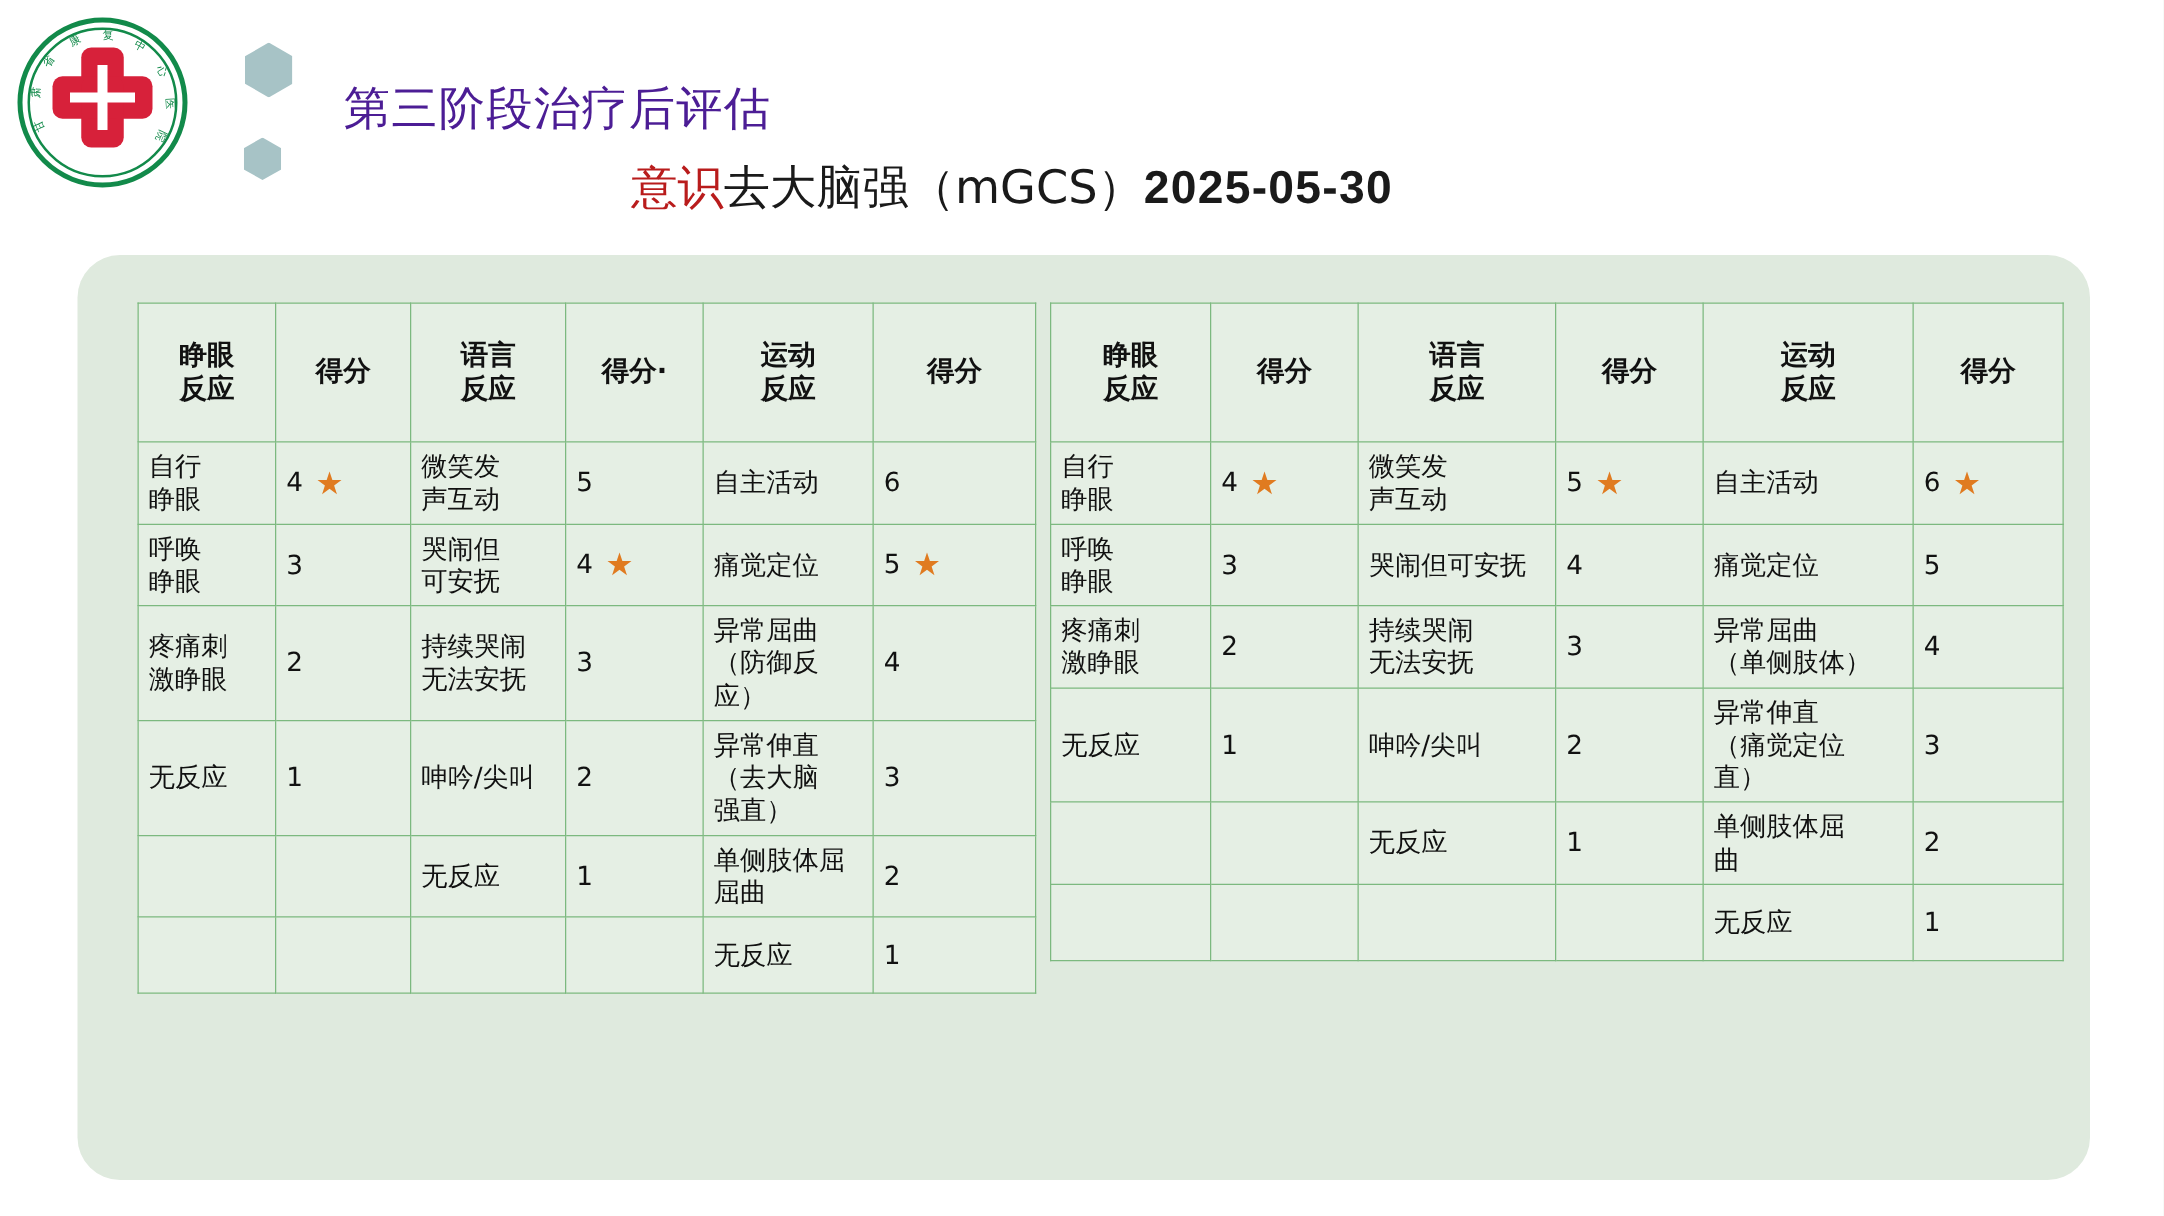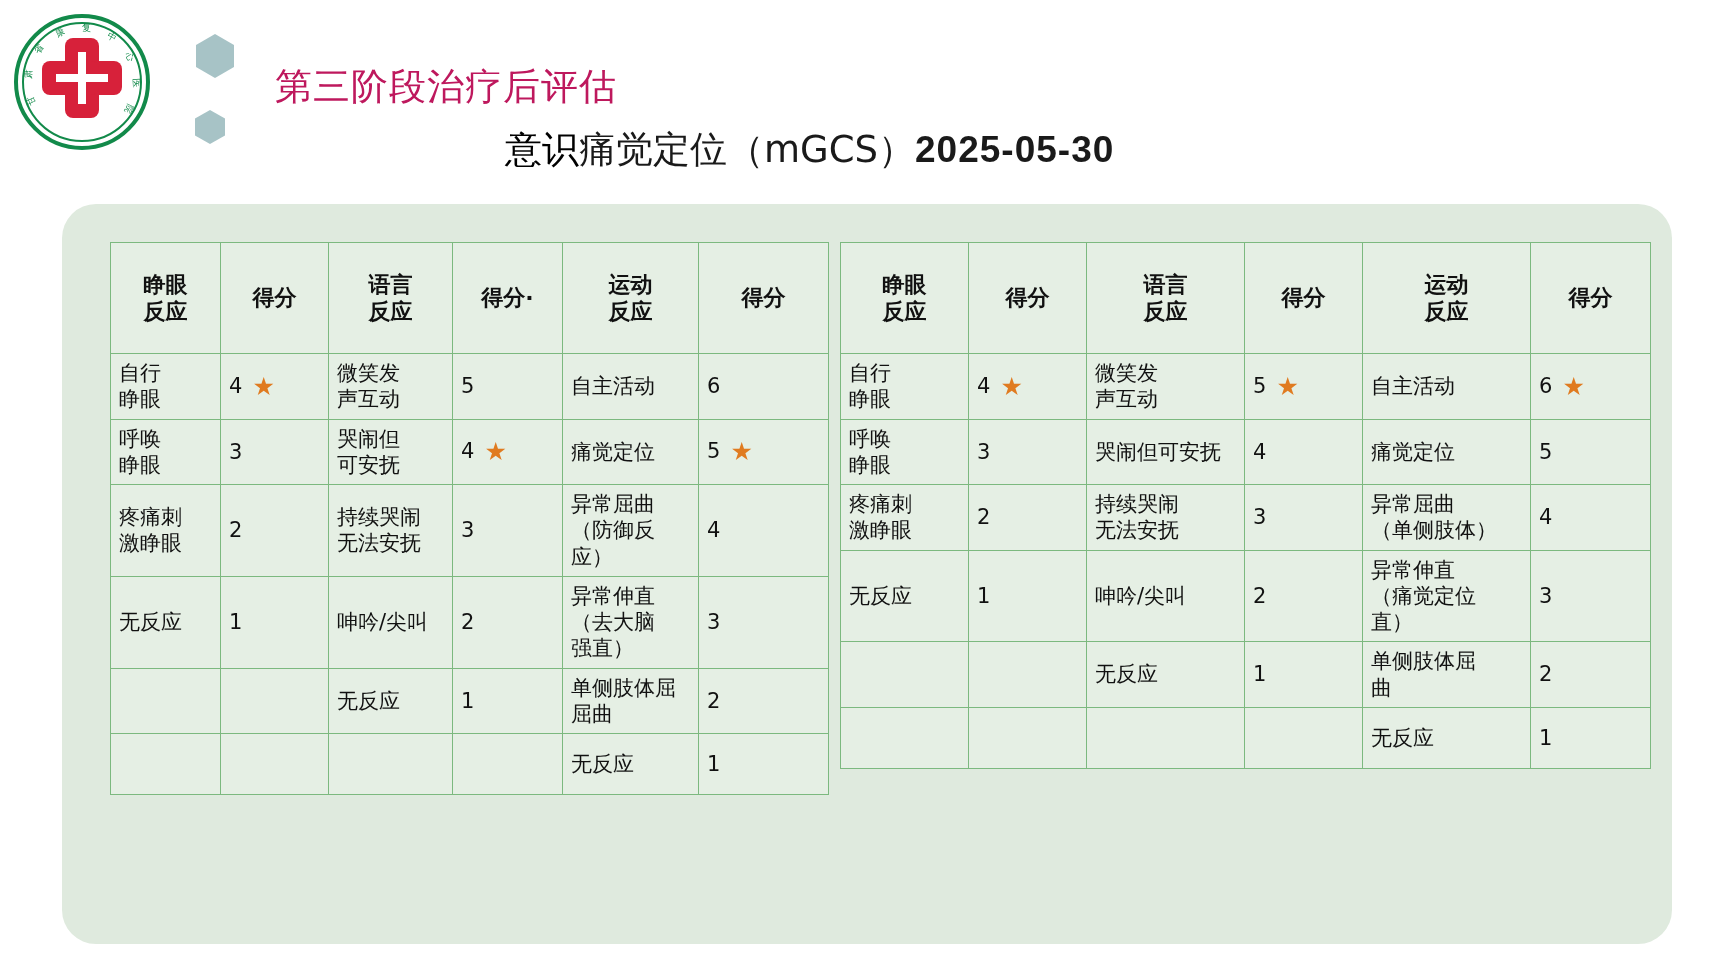--- a/index.html
+++ b/index.html
@@ -99,36 +99,36 @@
     width: 30px; height: 34px;
     clip-path: polygon(50% 0%, 100% 25%, 100% 75%, 50% 100%, 0% 75%, 0% 25%);
   }
 
   
   .title-main {
     position: absolute;
     left: 275px;
     top: 62px;
     font-size: 37px;
-    color: #be185d;
+    color: #4c1d95;
     letter-spacing: 1px;
     font-family: "DejaVu Sans", sans-serif;
   }
   .title-sub {
     position: absolute;
     left: 505px;
     top: 125px;
     font-size: 37px;
     color: #1a1a1a;
     letter-spacing: 0px;
     font-family: "DejaVu Sans", sans-serif;
     white-space: nowrap;
   }
   .title-sub .red {
-    color: #000000;
+    color: #b91c1c;
   }
   .title-sub .date {
     font-family: "Liberation Sans", sans-serif;
     letter-spacing: 1px;
     font-weight: bold;
   }
 
   
   .panel {
     position: absolute;
@@ -232,21 +232,21 @@
       <span style="transform: translate(59.8715px, -3.92419px) rotate(86.25deg);">医</span>
       <span style="transform: translate(54.3785px, 25.3571px) rotate(115deg);">院</span>
     </div>
 </div>
 
 <div class="hex big"></div>
 <div class="hex small"></div>
 
 <div class="title-main">第三阶段治疗后评估</div>
 <div class="title-sub">
-  <span class="red">意识</span><span>痛觉定位（mGCS）</span><span class="date">2025-05-30</span>
+  <span class="red">意识</span><span>去大脑强（mGCS）</span><span class="date">2025-05-30</span>
 </div>
 
 <div class="panel"></div>
 
 <div class="tables">
   <table class="gcs-table left" id="table-left">
       <colgroup>
         <col class="c0">
         <col class="c1">
         <col class="c2">

